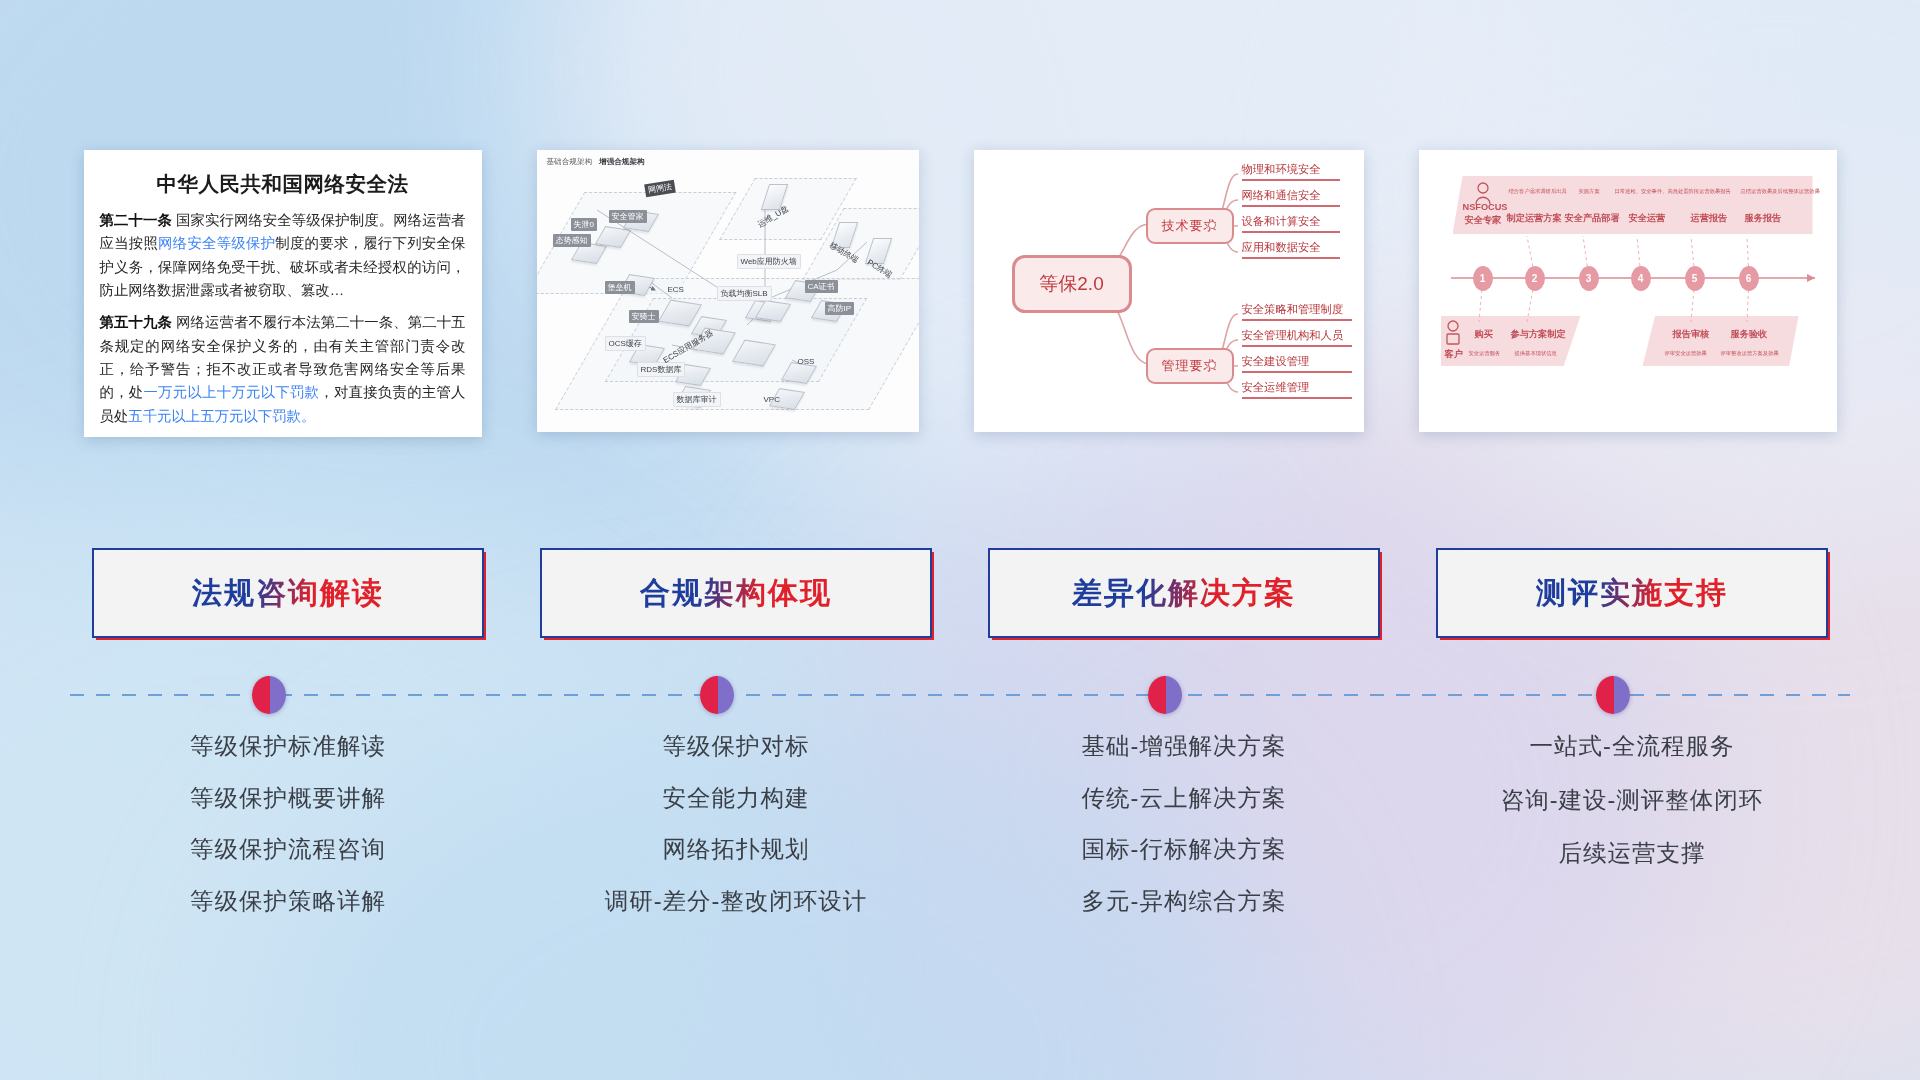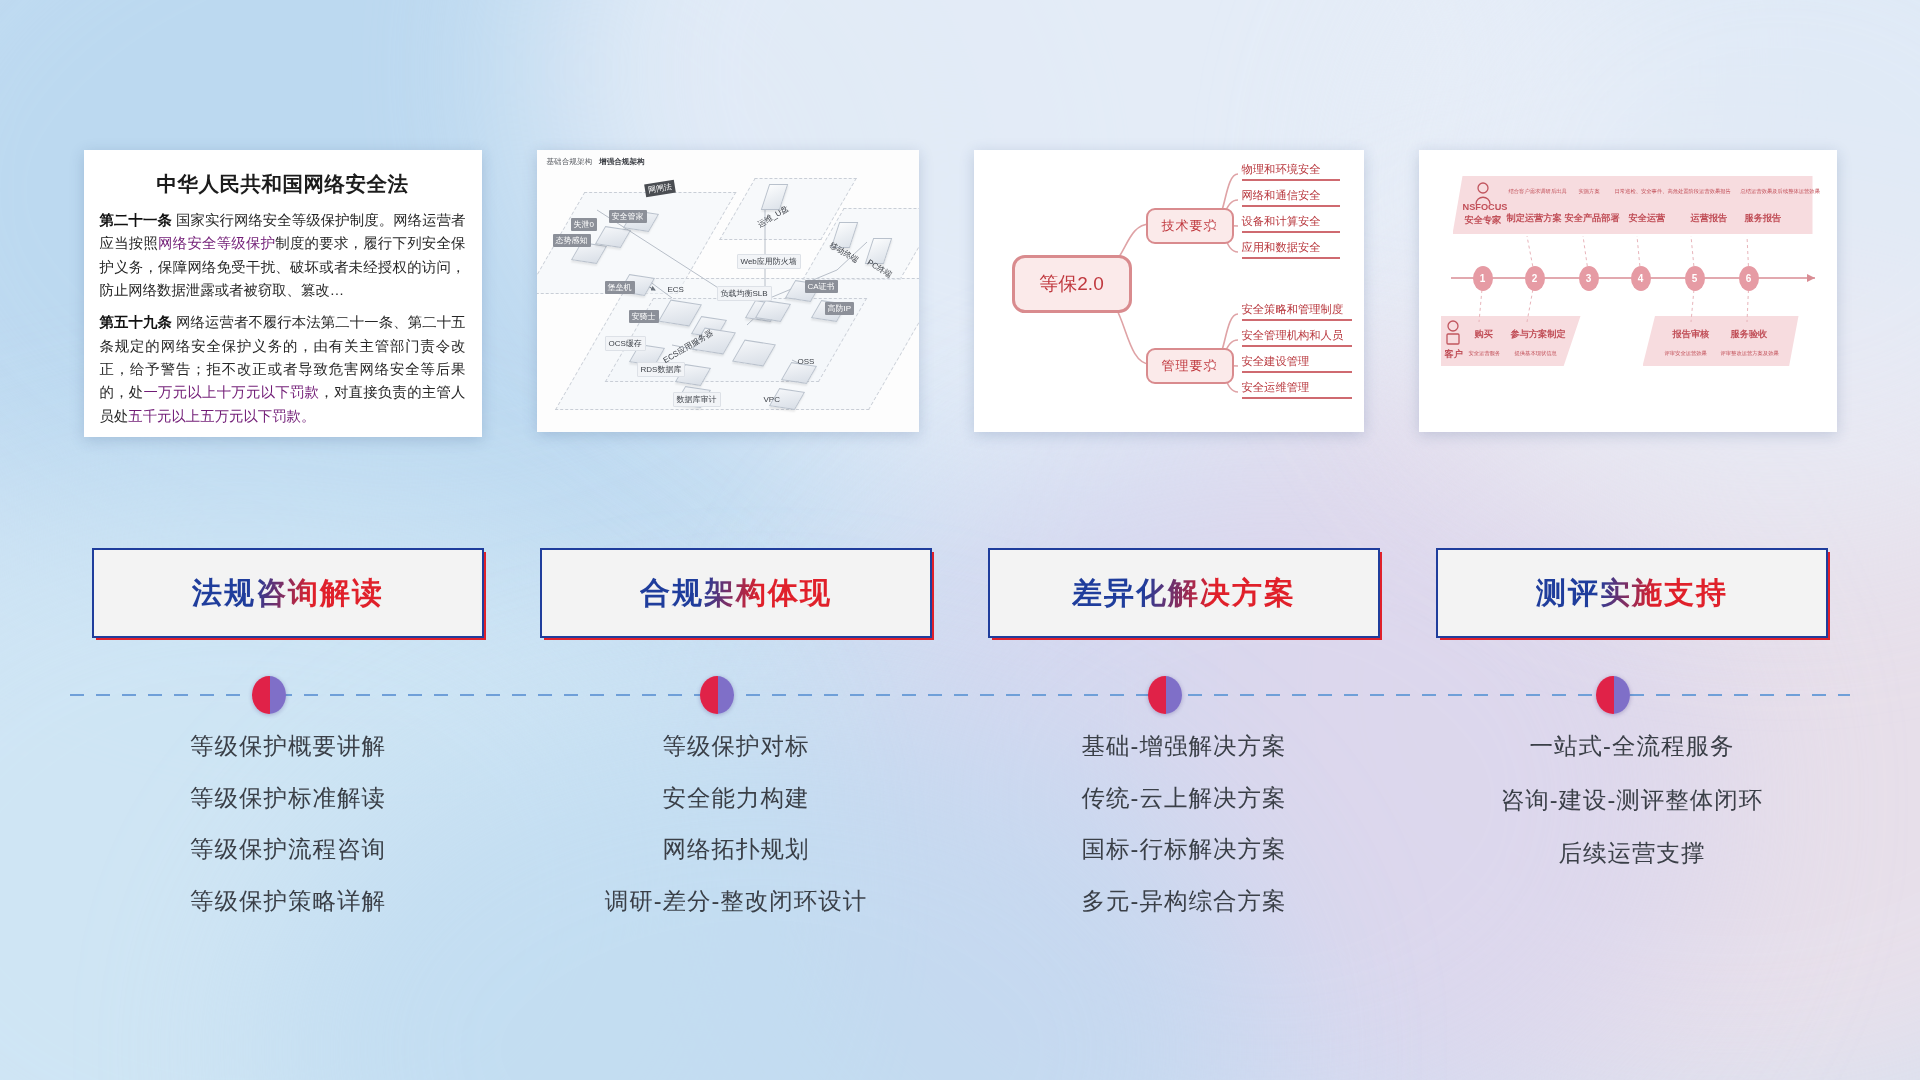--- a/index.html
+++ b/index.html
@@ -36,21 +36,21 @@
   .law{padding:14px 16px 10px 16px;box-sizing:border-box;height:100%;}
   .law h1{
     font-size:20.5px;font-weight:bold;color:#1c1c1c;text-align:center;
     margin:6px 0 11px 0;letter-spacing:.5px;
   }
   .law p{
     margin:0 0 9px 0;font-size:14.4px;line-height:1.62;color:#262626;
     text-align:justify;
   }
   .law b{font-weight:bold;color:#111;}
-  .law .red{color:#701a75;}
+  .law .red{color:#3b82f6;}
 
   
   .arch{position:absolute;inset:0;background:#fdfdfd;}
   .arch .tabs{position:absolute;left:10px;top:7px;display:flex;gap:7px;}
   .arch .tabs span{font-size:7.6px;color:#5d6066;}
   .arch .tabs span.on{color:#3b3e44;font-weight:bold;}
   .arch .plane{
     position:absolute;border:1px dashed #c9ced6;background:rgba(243,246,250,.55);
     transform:skewX(-30deg);
   }
@@ -429,22 +429,22 @@
   </div>
 
   <div class="tline"></div>
   <div class="tdot" style="left:252px;"></div>
   <div class="tdot" style="left:700px;"></div>
   <div class="tdot" style="left:1148px;"></div>
   <div class="tdot" style="left:1596px;"></div>
 
   <div class="lists">
     <div class="col">
+      <div>等级保护标准解读</div>
       <div>等级保护概要讲解</div>
-      <div>等级保护标准解读</div>
       <div>等级保护流程咨询</div>
       <div>等级保护策略详解</div>
     </div>
     <div class="col">
       <div>等级保护对标</div>
       <div>安全能力构建</div>
       <div>网络拓扑规划</div>
       <div>调研-差分-整改闭环设计</div>
     </div>
     <div class="col">

